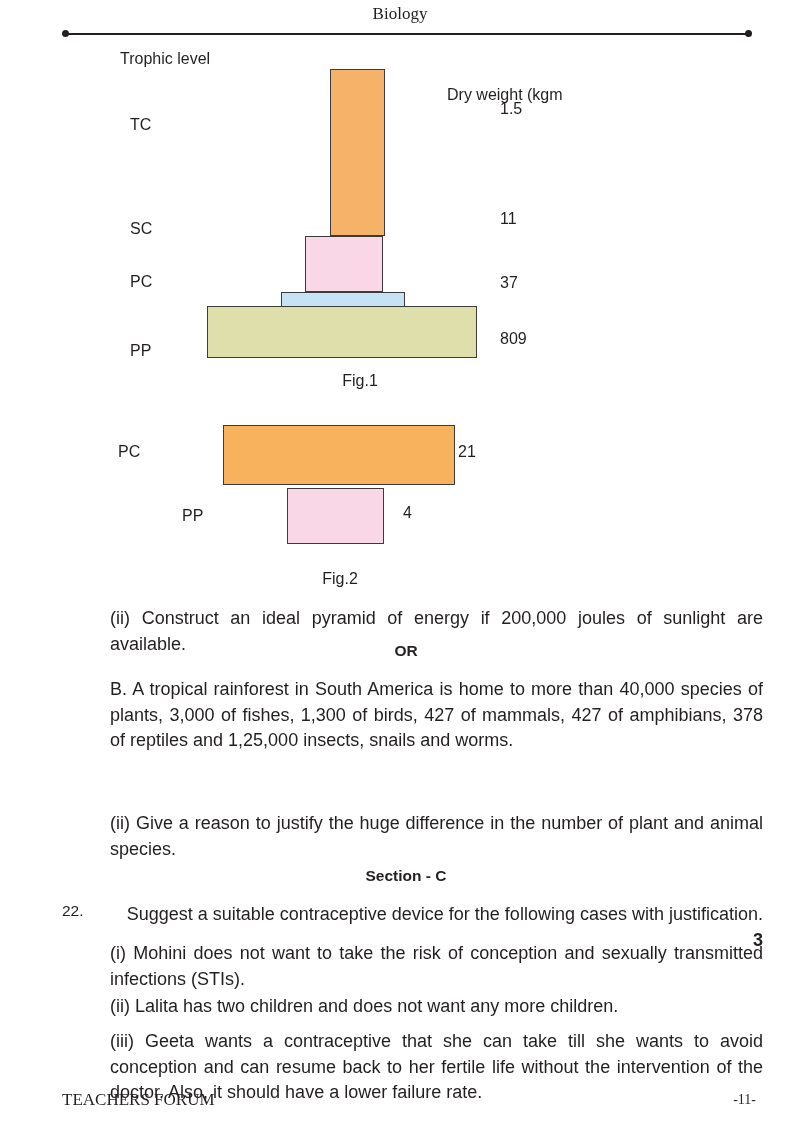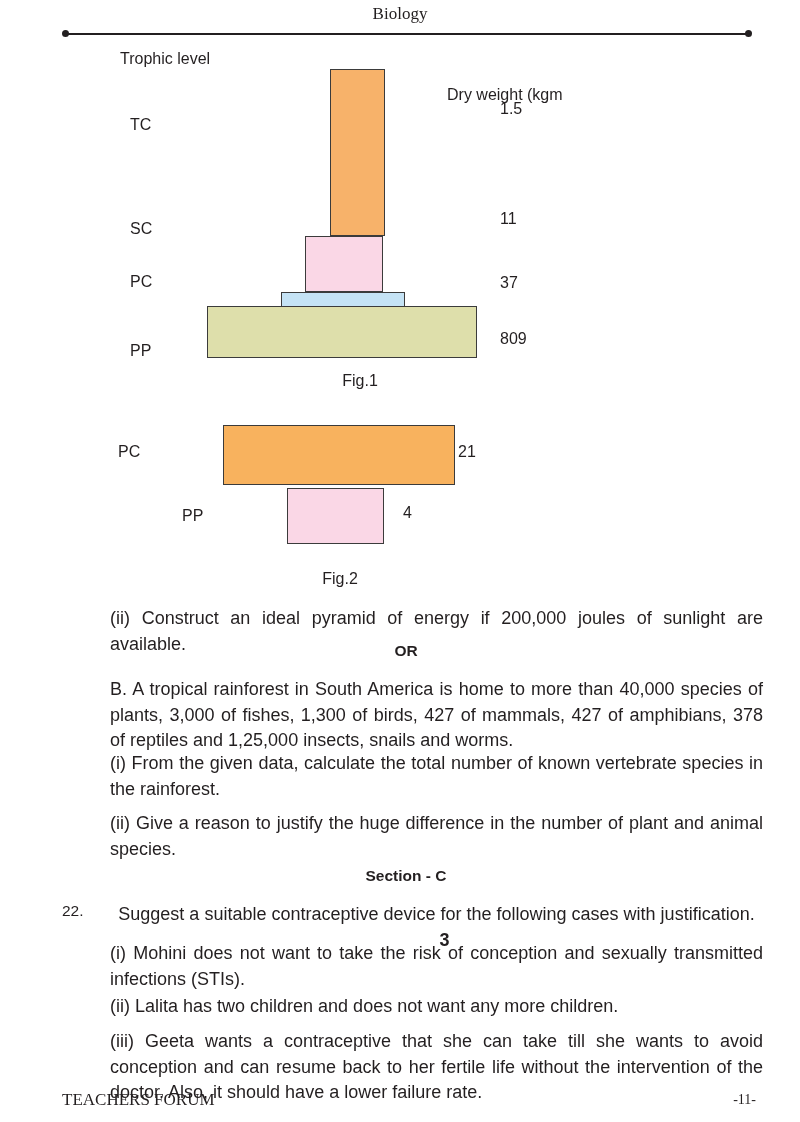--- a/index.html
+++ b/index.html
@@ -204,28 +204,27 @@
 
     <div class="figcap" style="left:280px; top:160px; width:120px;">Fig.2</div>
   </div>
 
   <div class="body-text" style="top:606px;">(ii) Construct an ideal pyramid of energy if 200,000 joules of sunlight are available.</div>
 
   <div class="center-bold" style="top:642px;">OR</div>
 
   <div class="body-text" style="top:677px;">B. A tropical rainforest in South America is home to more than 40,000 species of plants, 3,000 of fishes, 1,300 of birds, 427 of mammals, 427 of amphibians, 378 of reptiles and 1,25,000 insects, snails and worms.</div>
 
-  <div class="body-text" style="top:751px;">(i) From the given data, calculate the total number of known vertebrate species in the rainforest.</div>
 
   <div class="body-text" style="top:811px;">(ii) Give a reason to justify the huge difference in the number of plant and animal species.</div>
 
   <div class="center-bold" style="top:867px;">Section - C</div>
 
   <div class="q-num" style="top:902px;">22.</div>
-  <div class="body-text" style="top:902px; text-align:center;">
+  <div class="body-text" style="top:902px; text-align:right;">
     <span>Suggest a suitable contraceptive device for the following cases with justification.</span>
     <span class="q-marks" style="margin-left:16px;">3</span>
   </div>
 
   <div class="body-text" style="top:941px;">(i) Mohini does not want to take the risk of conception and sexually transmitted infections (STIs).</div>
 
   <div class="body-text" style="top:994px;">(ii) Lalita has two children and does not want any more children.</div>
 
   <div class="body-text" style="top:1029px;">(iii) Geeta wants a contraceptive that she can take till she wants to avoid conception and can resume back to her fertile life without the intervention of the doctor. Also, it should have a lower failure rate.</div>
 

